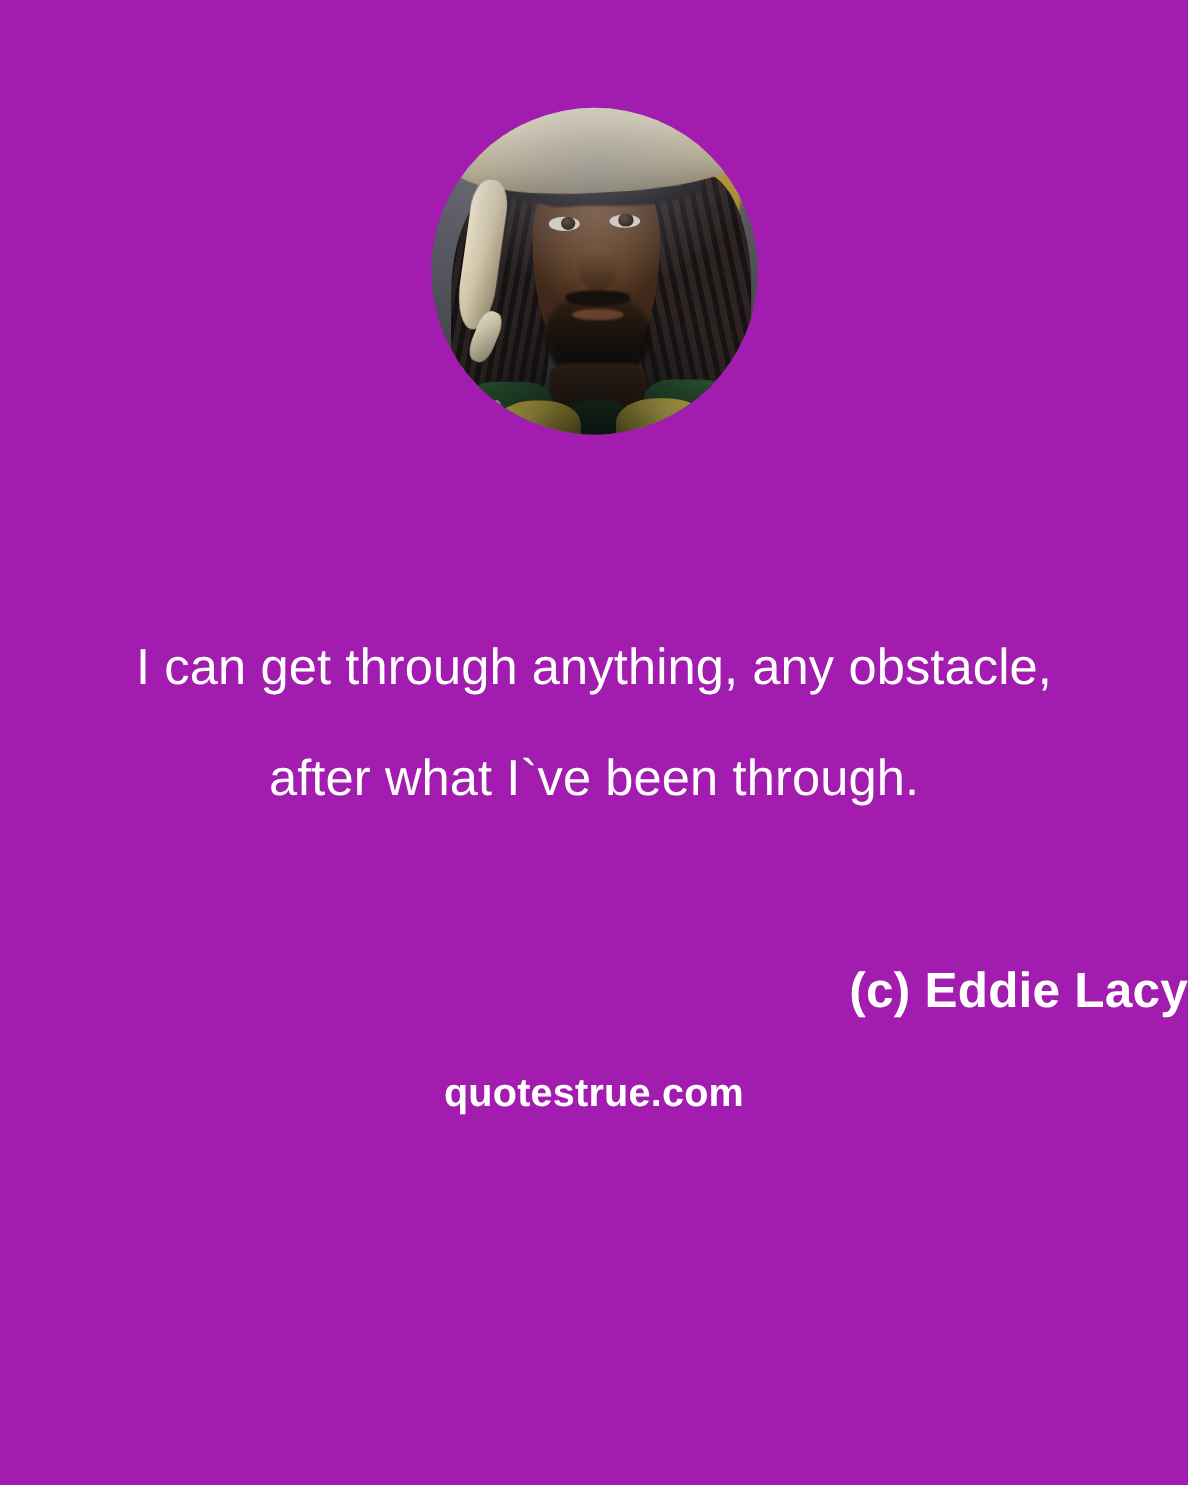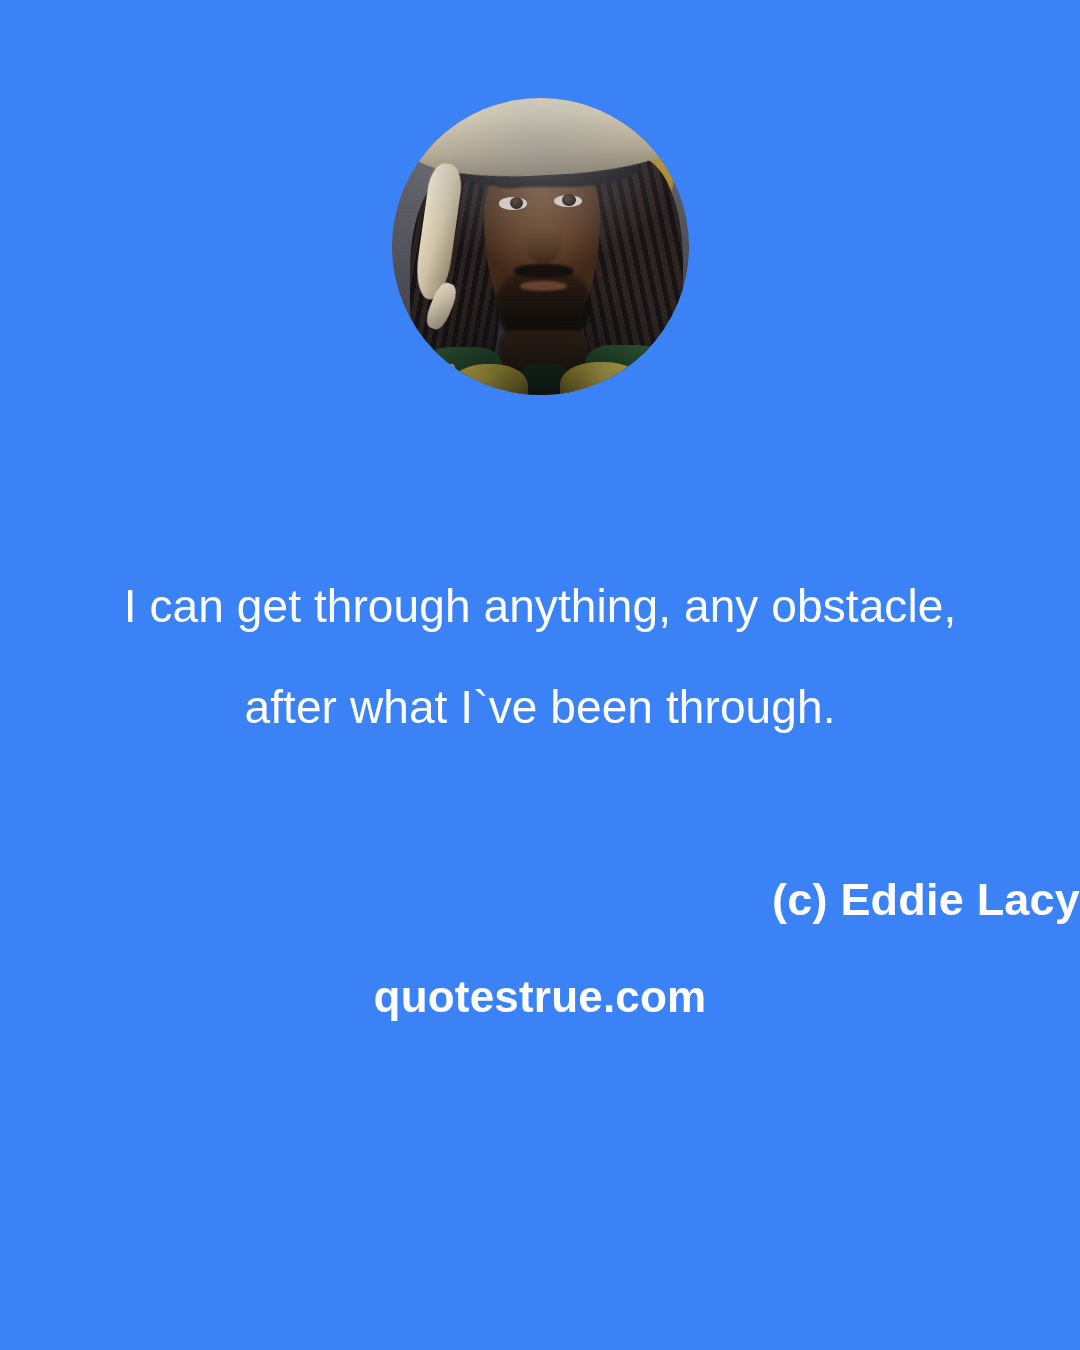--- a/index.html
+++ b/index.html
@@ -11,21 +11,21 @@
     height: 1350px;
     background: #3f5bdf;
     font-family: "Liberation Sans", sans-serif;
     overflow: hidden;
     position: relative;
   }
 
   #quote-card {
     position: absolute;
     inset: 0;
-    background: #3b82f6;
+    background: #a21caf;
     display: block;
   }
 
   
   #avatar-wrap {
     position: absolute;
     left: 392px;
     top: 98px;
     width: 297px;
     height: 297px;
@@ -348,21 +348,21 @@
     letter-spacing: .2px;
   }
 
   #quote-site {
     position: absolute;
     left: 0;
     right: 0;
     top: 972px;
     text-align: center;
     color: #ffffff;
-    font-size: 44px;
+    font-size: 36px;
     font-weight: 700;
     letter-spacing: .2px;
   }
 </style>
 </head>
 <body>
 
 <div id="quote-card">
 
   <div id="avatar-wrap">

